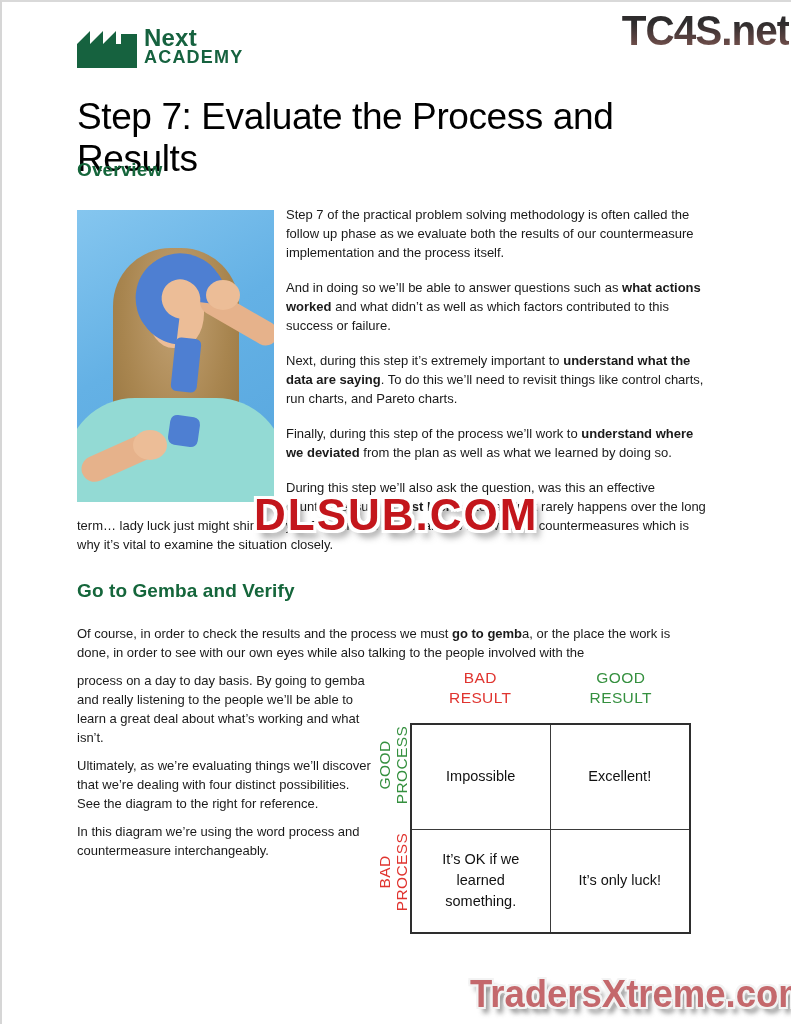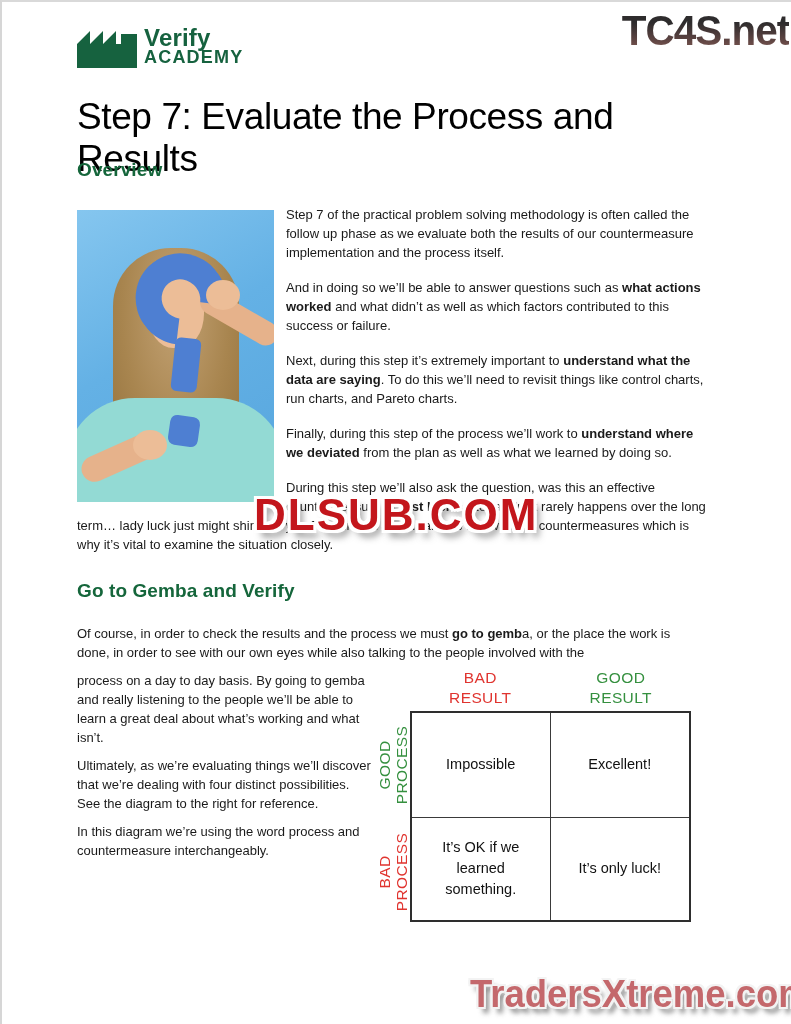--- a/index.html
+++ b/index.html
@@ -100,21 +100,21 @@
   .leftcol { width:298px; }
 
   
   .matrix { position:absolute; left:300px; top:44px; width:314px; height:254px; font-size:15.5px; }
   .mcols { position:absolute; left:33px; top:0; width:281px; display:flex; text-align:center;
     line-height:20px; letter-spacing:.4px; }
   .mcol { width:50%; }
   .mcol span { display:block; }
   .c-red { color:#e0342f; }
   .c-green { color:#35903f; }
-  .mtable { position:absolute; left:33px; top:43px; width:281px; height:211px;
+  .mtable { position:absolute; left:33px; top:55px; width:281px; height:211px;
     border:2px solid #2e2e2e; display:grid; grid-template-columns:1fr 1fr; grid-template-rows:107fr 104fr; }
   .mcell { display:flex; align-items:center; justify-content:center; text-align:center;
     font-size:14.5px; line-height:21px; color:#111; padding:4px 14px; }
   .mcell.br { border-right:1px solid #3a3a3a; }
   .mcell.bb { border-bottom:1px solid #3a3a3a; }
   .rowlabel { position:absolute; width:108px; height:34px; text-align:center;
     line-height:17px; letter-spacing:.4px; transform:rotate(-90deg); }
   .rowlabel span { display:block; }
   .rl1 { left:-38px; top:80px; }
   .rl2 { left:-38px; top:187px; }
@@ -126,21 +126,21 @@
 </head>
 <body>
 
 <div class="page">
 
   <div class="logo">
     <svg width="60" height="48" viewBox="0 0 60 48">
       <polygon fill="#16623f" points="0,46 0,22 13,9 13,22 26,9 26,22 39,9 39,22 44,22 44,12 60,12 60,46"></polygon>
     </svg>
     <div class="logo-text">
-      <span class="logo-main">Verify</span>
+      <span class="logo-main">Next</span>
       <span class="logo-sub">ACADEMY</span>
     </div>
   </div>
   <div class="tc4s">TC4S.net</div>
 
   <h1 class="title">Step 7: Evaluate the Process and Results</h1>
 
   <h2 class="green overview-h">Overview</h2>
 
   <div class="overview-body body-text">

